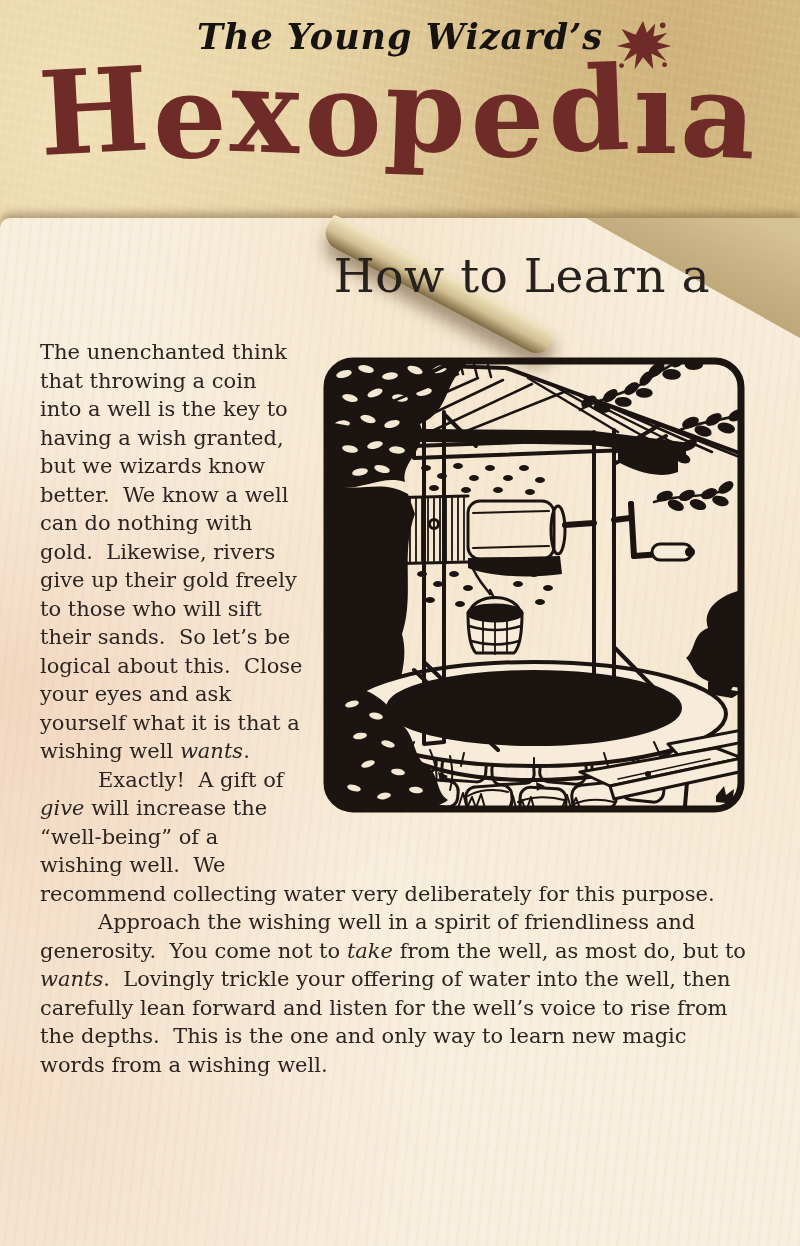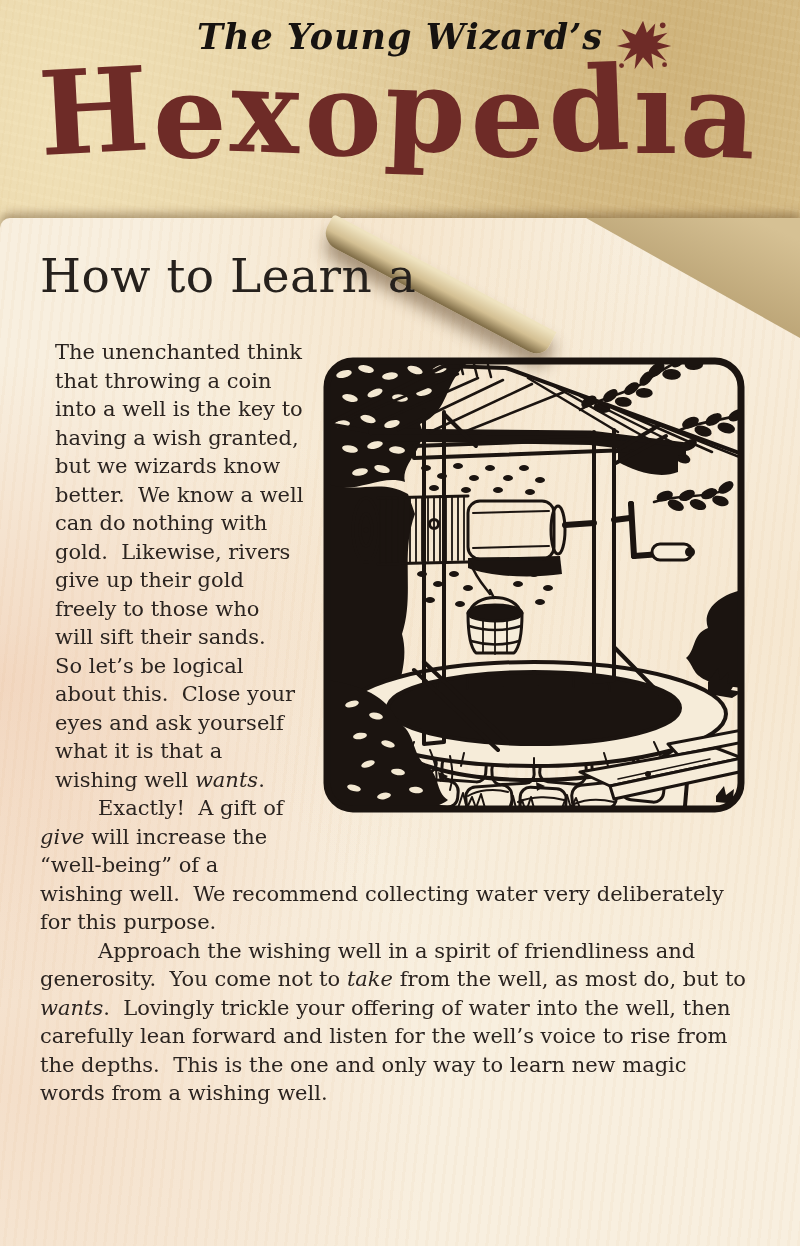--- a/index.html
+++ b/index.html
@@ -50,27 +50,27 @@
   
   .curl-back{position:absolute;top:0;right:0;width:214px;height:120px;
     background:linear-gradient(205deg,#d6c194 10%,#bda678 55%,#96804f 95%);
     clip-path:polygon(0 0,100% 0,100% 100%);}
   .curl-roll{position:absolute;top:-4px;right:214px;width:252px;height:30px;
     transform:rotate(28deg);transform-origin:0 0;border-radius:4px 0 16px 18px/4px 0 14px 16px;
     background:linear-gradient(to bottom,#efe3c0 8%,#d3bf92 55%,#83704a 96%);
     box-shadow:6px 12px 16px rgba(70,45,15,.45);}
 
   
-  .headline{position:relative;text-align:left;color:#26211d;font-size:47px;
+  .headline{position:relative;text-align:right;color:#26211d;font-size:47px;
     line-height:56px;margin:2px 40px 34px 0;letter-spacing:0.5px;font-weight:500;}
 
   
   .body-copy{position:relative;font-size:21px;line-height:28.5px;color:#2b2420;}
   .body-copy p{margin:0;text-indent:58px;white-space:pre-wrap;}
-  .body-copy p.no-indent{text-indent:0;margin-left:15px;}
+  .body-copy p.no-indent{text-indent:0;}
   .body-copy em{font-style:italic;}
   figure.illo{float:right;width:432px;height:466px;margin:14px 0 50px 14px;padding:0;}
 </style>
 </head>
 <body>
 
 <div class="poster">
 
   <header class="masthead">
     <div class="overtitle">The Young Wizard’s</div>

